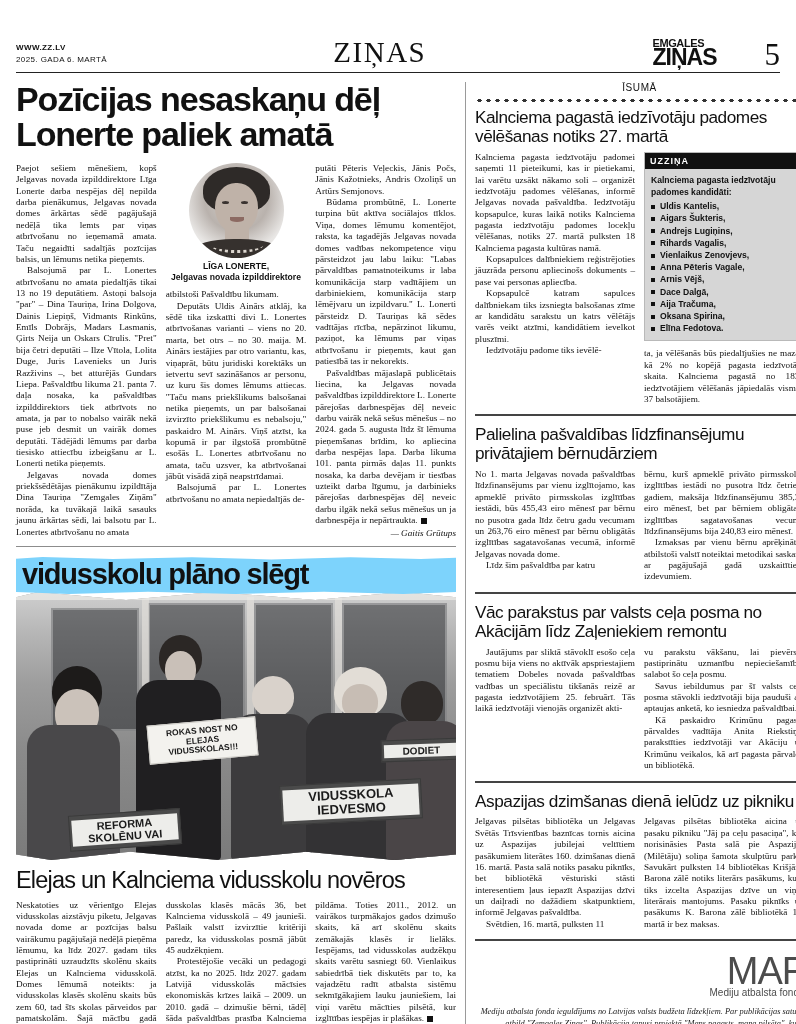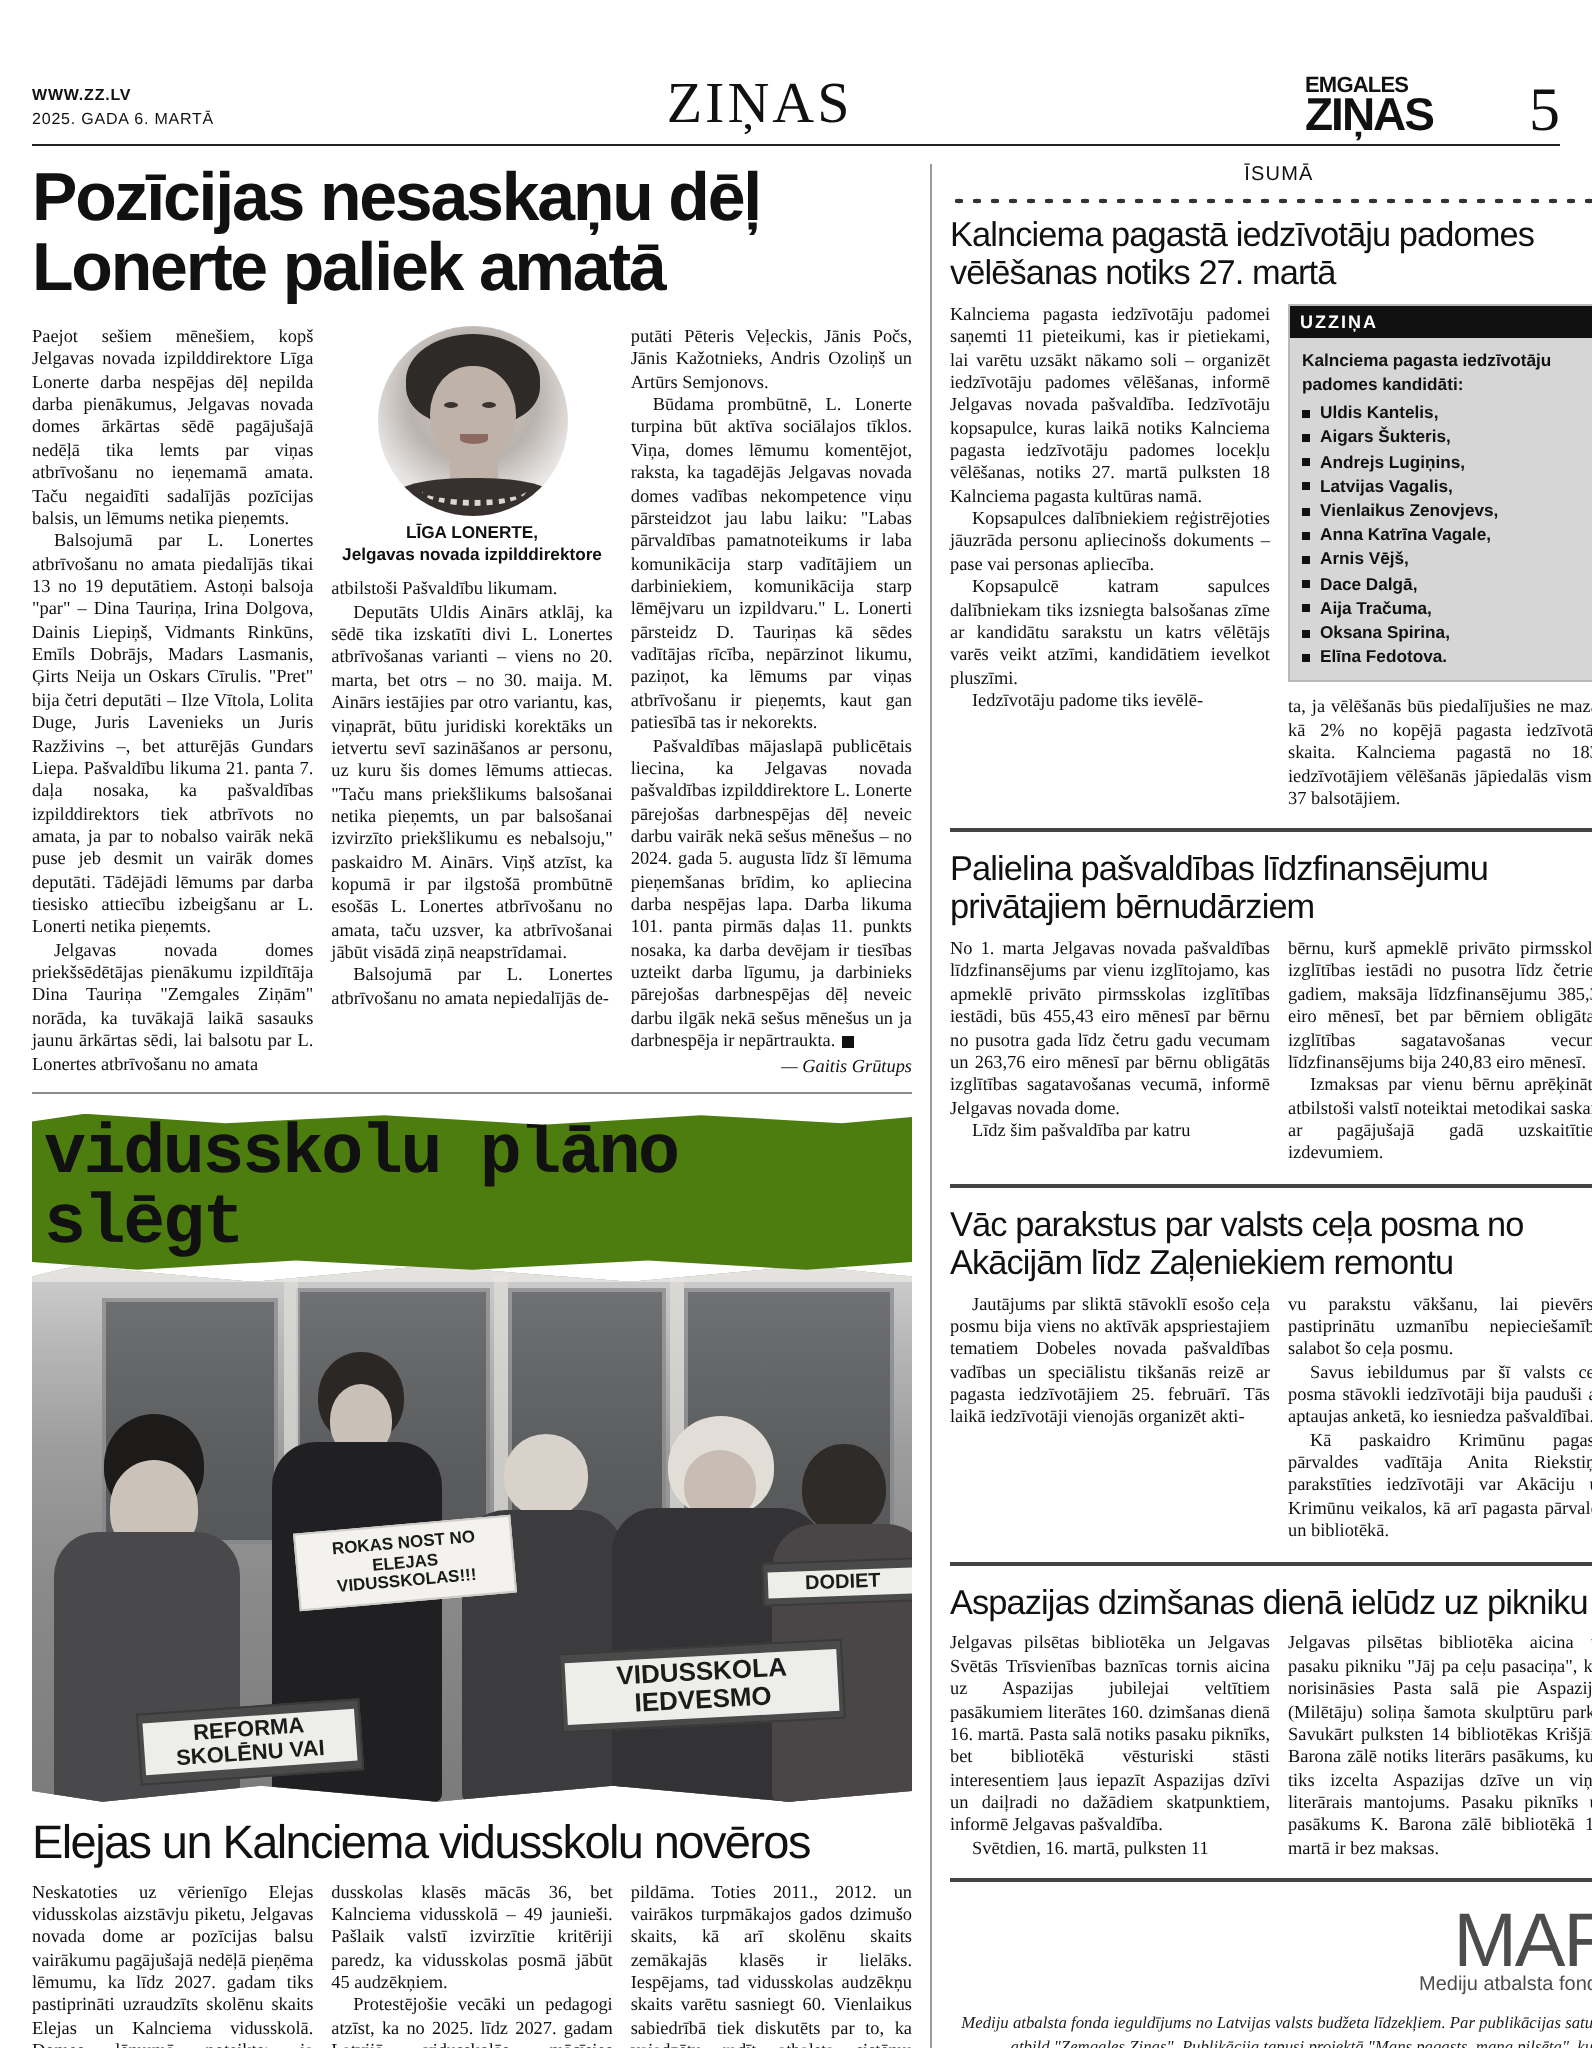--- a/index.html
+++ b/index.html
@@ -61,23 +61,23 @@
   .portrait .mouth{position:absolute;left:41px;top:54px;width:14px;height:5px;border-radius:0 0 60% 60%;background:#8c6a62;}
   .portrait .neck{position:absolute;left:36px;top:66px;width:24px;height:16px;background:#bfb2a8;}
   .portrait .shoulder{position:absolute;left:4px;top:76px;width:88px;height:26px;border-radius:46% 46% 0 0;background:#36312e;}
   .portrait .necklace{position:absolute;left:22px;top:75px;width:52px;height:12px;border-bottom:3px dotted #dcd6cf;border-radius:0 0 50% 50%;}
   .cap-name{font-family:"Liberation Sans",sans-serif;font-size:8.6px;font-weight:700;text-align:center;line-height:1.3;margin:3px 0 0 0;}
   .cap-role{font-family:"Liberation Sans",sans-serif;font-size:8.6px;font-weight:700;text-align:center;line-height:1.3;margin:0 0 6px 0;}
 
   
   .feature{margin-top:10px;position:relative;}
   .feat-banner{
-    position:relative;z-index:3;background:#4d7c0f;
-    font-family:Liberation Mono, monospace;font-weight:700;
-    font-size:35px;line-height:1;letter-spacing:-1.2px;
+    position:relative;z-index:3;background:#7dd3fc;
+    font-family:Liberation Sans, sans-serif;font-weight:700;
+    font-size:29px;line-height:1;letter-spacing:-1.2px;
     padding:3px 6px 5px 6px;margin:0 0 -2px 0;
     clip-path:polygon(0 5%,6% 0,22% 6%,40% 1%,58% 7%,76% 1%,92% 6%,100% 2%,100% 95%,88% 100%,70% 94%,50% 100%,30% 94%,12% 100%,0 95%);
   }
   .photo{
     position:relative;width:100%;height:268px;overflow:hidden;
     background:#8e8e8e;
     clip-path:polygon(0 2%,5% 0,25% 3%,45% 0,68% 3%,88% 0,100% 2%,100% 98%,86% 100%,66% 97%,46% 100%,26% 97%,8% 100%,0 98%);
   }
   .photo .bg{position:absolute;inset:0;
     background:
@@ -280,23 +280,23 @@
           </div>
           <div class="col">
             <div class="uzzina">
               <div class="hd">UZZIŅA</div>
               <div class="bd">
                 <p class="lead">Kalnciema pagasta iedzīvotāju padomes kandidāti:</p>
                 <ul>
                   <li>Uldis Kantelis,</li>
                   <li>Aigars Šukteris,</li>
                   <li>Andrejs Lugiņins,</li>
-                  <li>Latvijas Vagalis,</li>
+                  <li>Rihards Vagalis,</li>
                   <li>Vienlaikus Zenovjevs,</li>
-                  <li>Anna Katrīna Vagale,</li>
+                  <li>Anna Pēteris Vagale,</li>
                   <li>Arnis Vējš,</li>
                   <li>Dace Dalgā,</li>
                   <li>Aija Tračuma,</li>
                   <li>Oksana Spirina,</li>
                   <li>Elīna Fedotova.</li>
                 </ul>
               </div>
             </div>
             <p class="bt first" style="margin-top:7px;">ta, ja vēlēšanās būs piedalījušies ne mazāk kā 2% no kopējā pagasta iedzīvotāju skaita. Kalnciema pagastā no 1839 iedzīvotājiem vēlēšanās jāpiedalās vismaz 37 balsotājiem.</p>
           </div>

